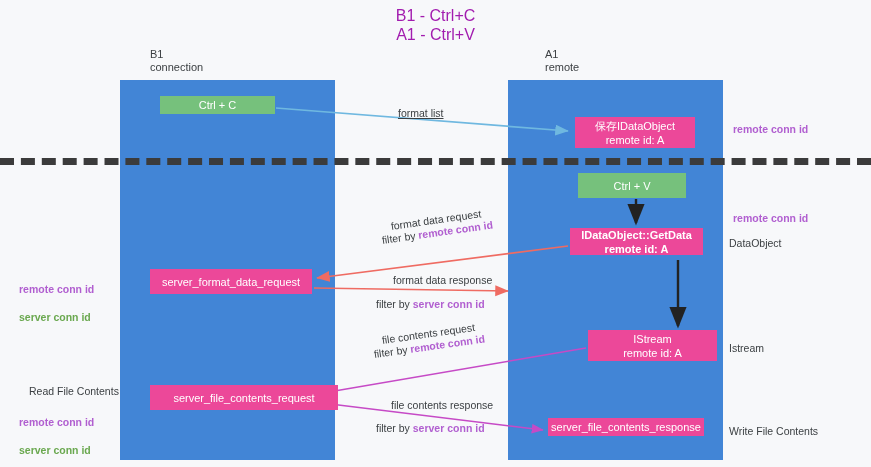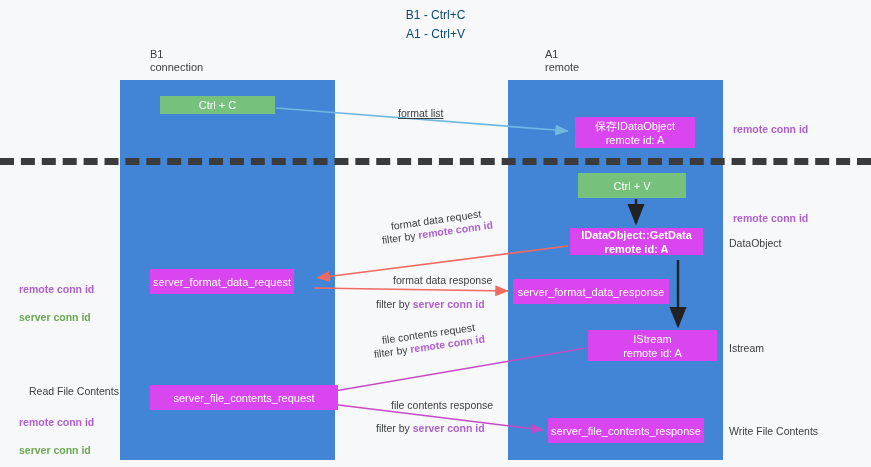--- a/index.html
+++ b/index.html
@@ -14,48 +14,48 @@
   #stage{position:absolute;left:0;top:0;width:871px;height:467px;}
 
   svg#wires{position:absolute;left:0;top:0;width:871px;height:467px;pointer-events:none;}
 
   .lane{position:absolute;background:#4285d6;}
   .lane-b1{left:120px;top:80px;width:215px;height:380px;}
   .lane-a1{left:508px;top:80px;width:215px;height:380px;}
 
   .title{
     position:absolute;left:0;top:6px;width:871px;
-    text-align:center;font-size:12px;line-height:19px;color:#0c4a6e;
+    text-align:center;font-size:16px;line-height:19px;color:#a21caf;
     white-space:pre-line;
   }
 
   .lane-head{
     position:absolute;text-align:left;font-size:11px;line-height:13px;
     color:#3c4043;white-space:pre-line;
   }
   .lane-head-b1{left:150px;top:48px;width:155px;}
   .lane-head-a1{left:545px;top:48px;width:155px;}
 
   .node{
     position:absolute;display:flex;align-items:center;justify-content:center;
     text-align:center;color:#ffffff;font-size:11px;line-height:14px;
     white-space:pre-line;box-sizing:border-box;padding:2px 4px;
   }
   .green{background:#76c17c;}
-  .orange{background:#d946ef;}
+  .orange{background:#ec4899;}
 
   .n-ctrlc{left:160px;top:96px;width:115px;height:18px;}
   .n-saveido{left:575px;top:117px;width:120px;height:31px;}
   .n-ctrlv{left:578px;top:173px;width:108px;height:25px;text-align:right;}
   .n-getdata{left:570px;top:228px;width:133px;height:27px;font-weight:bold;}
-  .n-sfdreq{left:150px;top:269px;width:144px;height:25px;}
+  .n-sfdreq{left:150px;top:269px;width:162px;height:25px;}
   .n-sfdresp{left:513px;top:279px;width:156px;height:25px;}
   .n-istream{left:588px;top:330px;width:129px;height:31px;}
   .n-sfcreq{left:150px;top:385px;width:188px;height:25px;}
-  .n-sfcresp{left:548px;top:418px;width:156px;height:25px;}
+  .n-sfcresp{left:548px;top:418px;width:156px;height:18px;}
 
   .mlabel{
     position:absolute;font-size:10.5px;line-height:13px;color:#3c4043;
     white-space:nowrap;
   }
   .mlabel .hi-remote{color:#b15fd0;font-weight:bold;}
   .mlabel .hi-server{color:#b15fd0;font-weight:bold;}
 
   .rot-up{transform:rotate(-8deg);transform-origin:left top;}
 
@@ -138,21 +138,20 @@
     <path d="M314,402 L543,430" stroke="#c64ac6" stroke-width="1.5" fill="none" marker-end="url(#ar-mag)"></path>
   </svg>
 
   <div class="node green n-ctrlc">Ctrl + C</div>
   <div class="node orange n-saveido">保存IDataObject
 remote id: A</div>
   <div class="node green n-ctrlv">Ctrl + V</div>
   <div class="node orange n-getdata">IDataObject::GetData
 remote id: A</div>
   <div class="node orange n-sfdreq">server_format_data_request</div>
-  <div class="node orange n-sfdresp">server_format_data_response</div>
   <div class="node orange n-istream">IStream
 remote id: A</div>
   <div class="node orange n-sfcreq">server_file_contents_request</div>
   <div class="node orange n-sfcresp">server_file_contents_response</div>
 
   <div class="mlabel ml-formatlist">format list</div>
 
   <div class="mlabel ml-fdr1 rot-up">format data request</div>
   <div class="mlabel ml-fdr2 rot-up"><span>filter by </span><span class="hi-remote">remote conn id</span></div>
 

